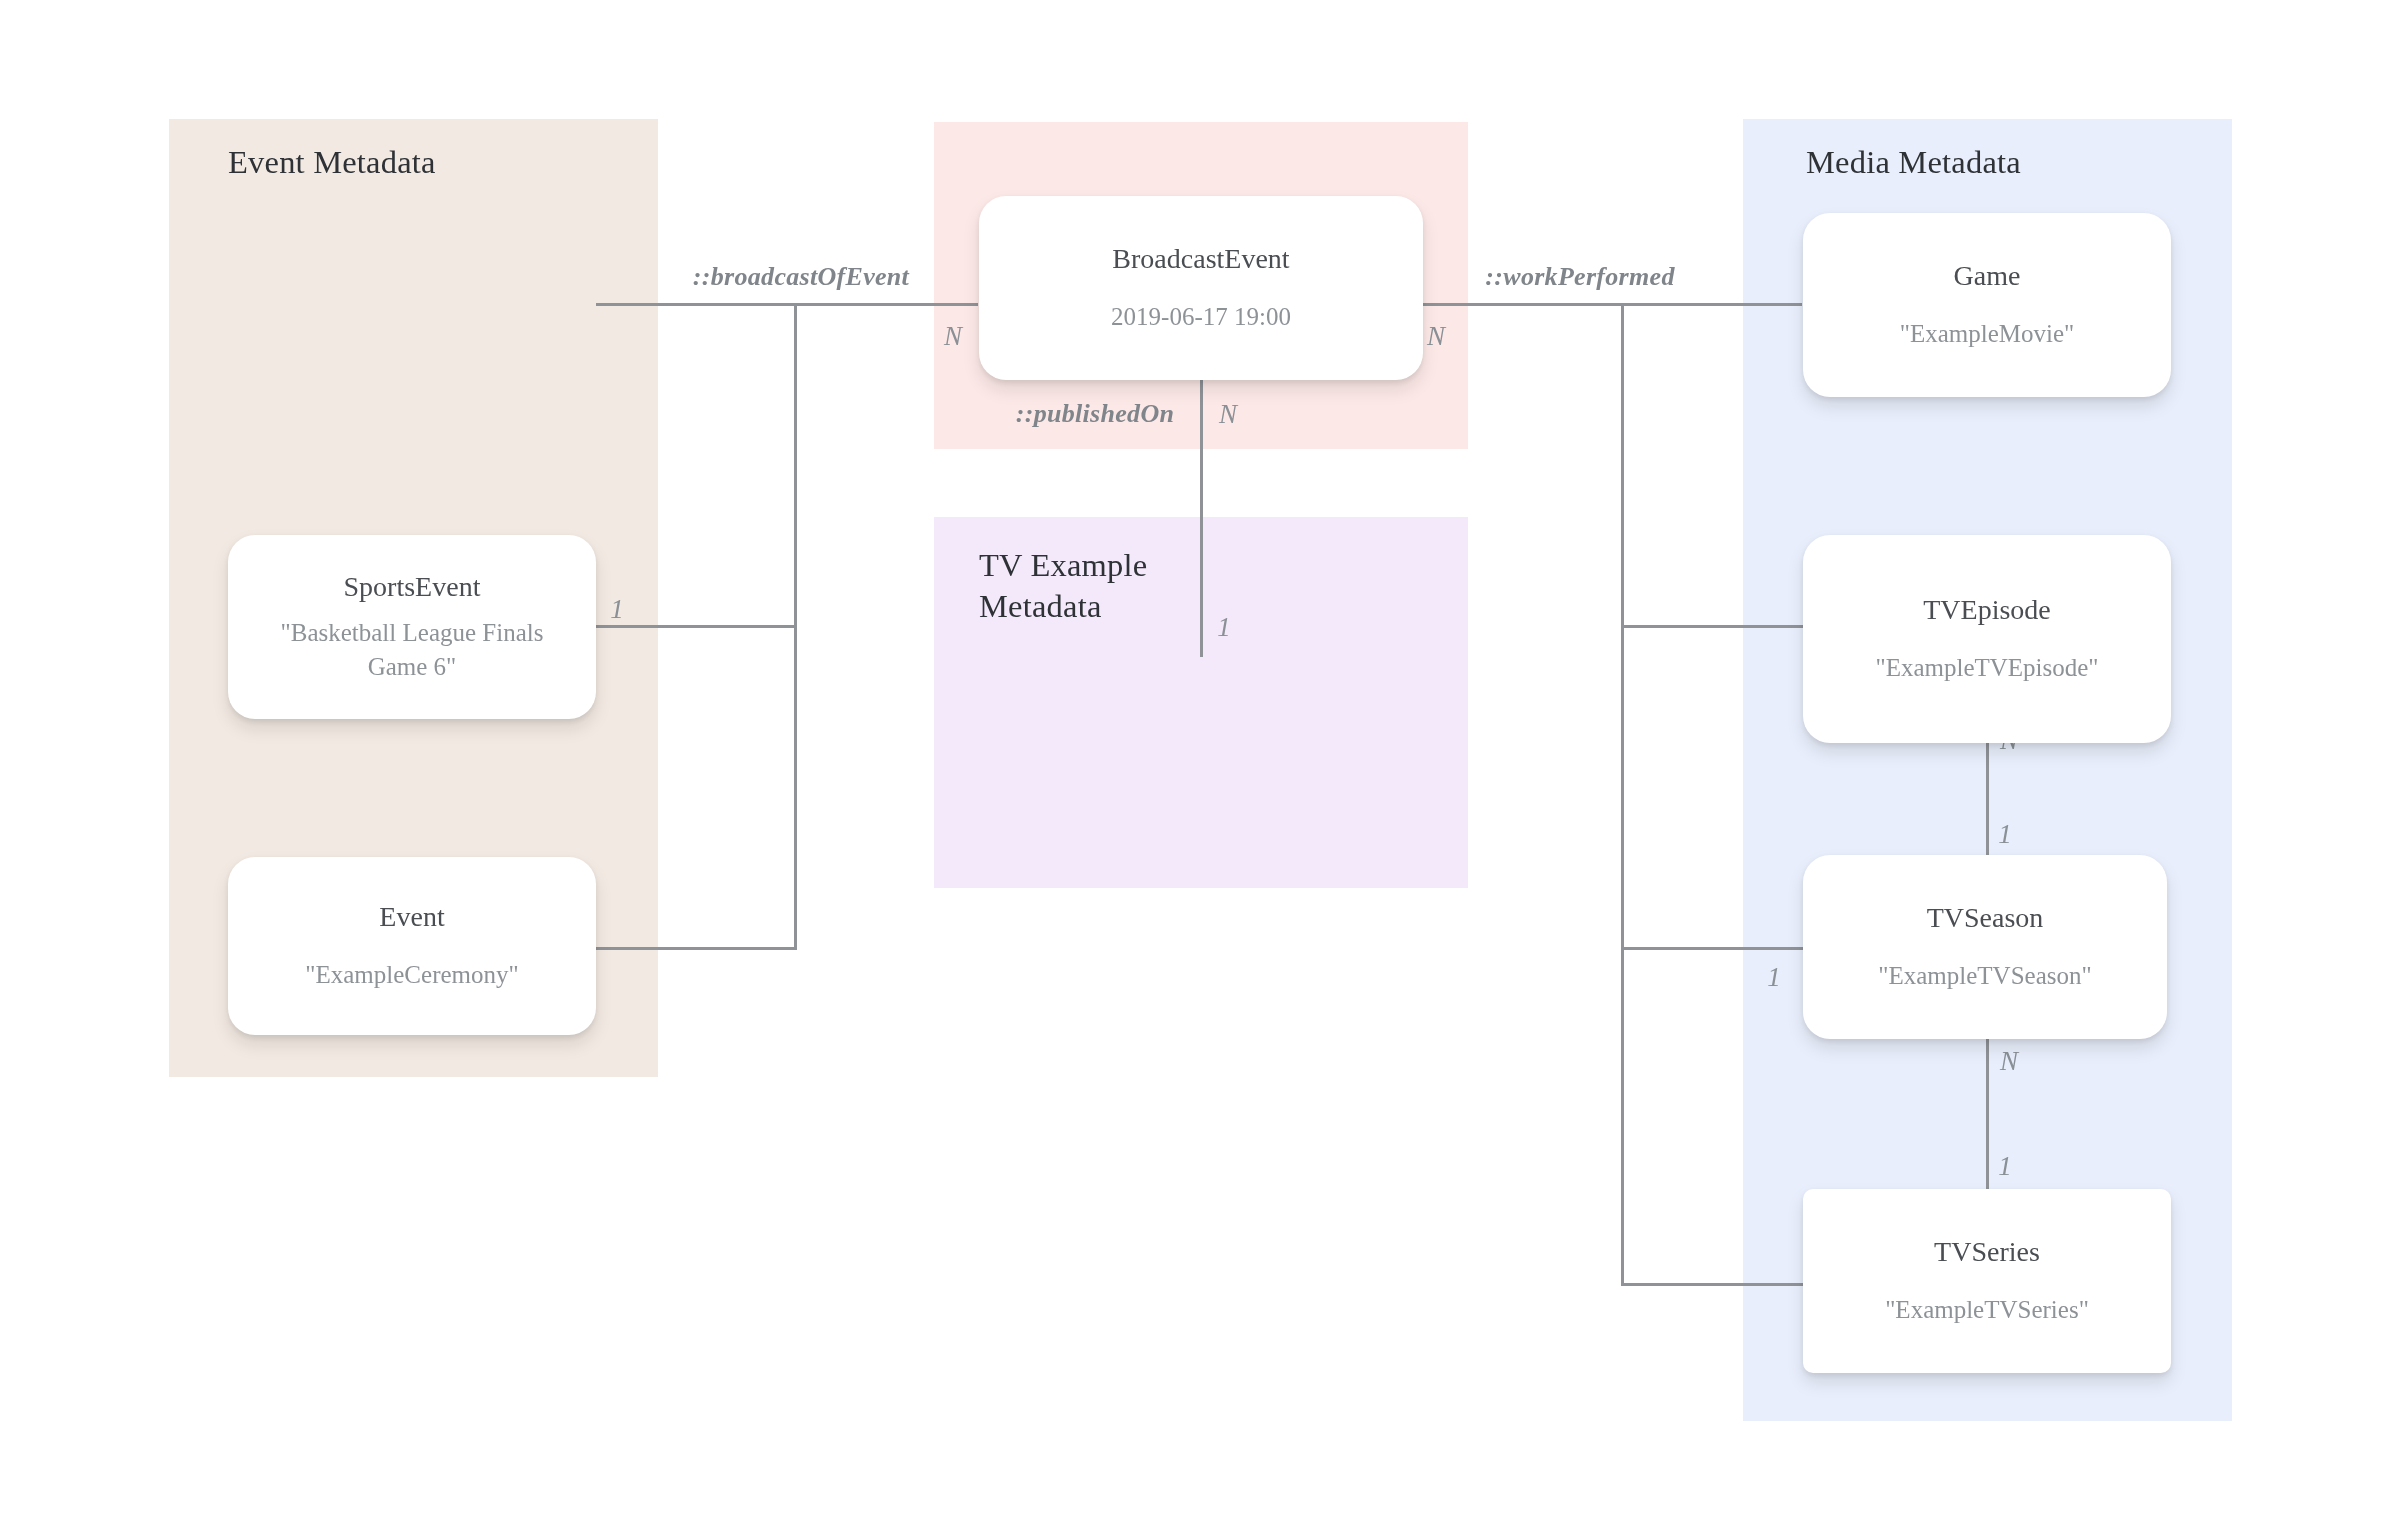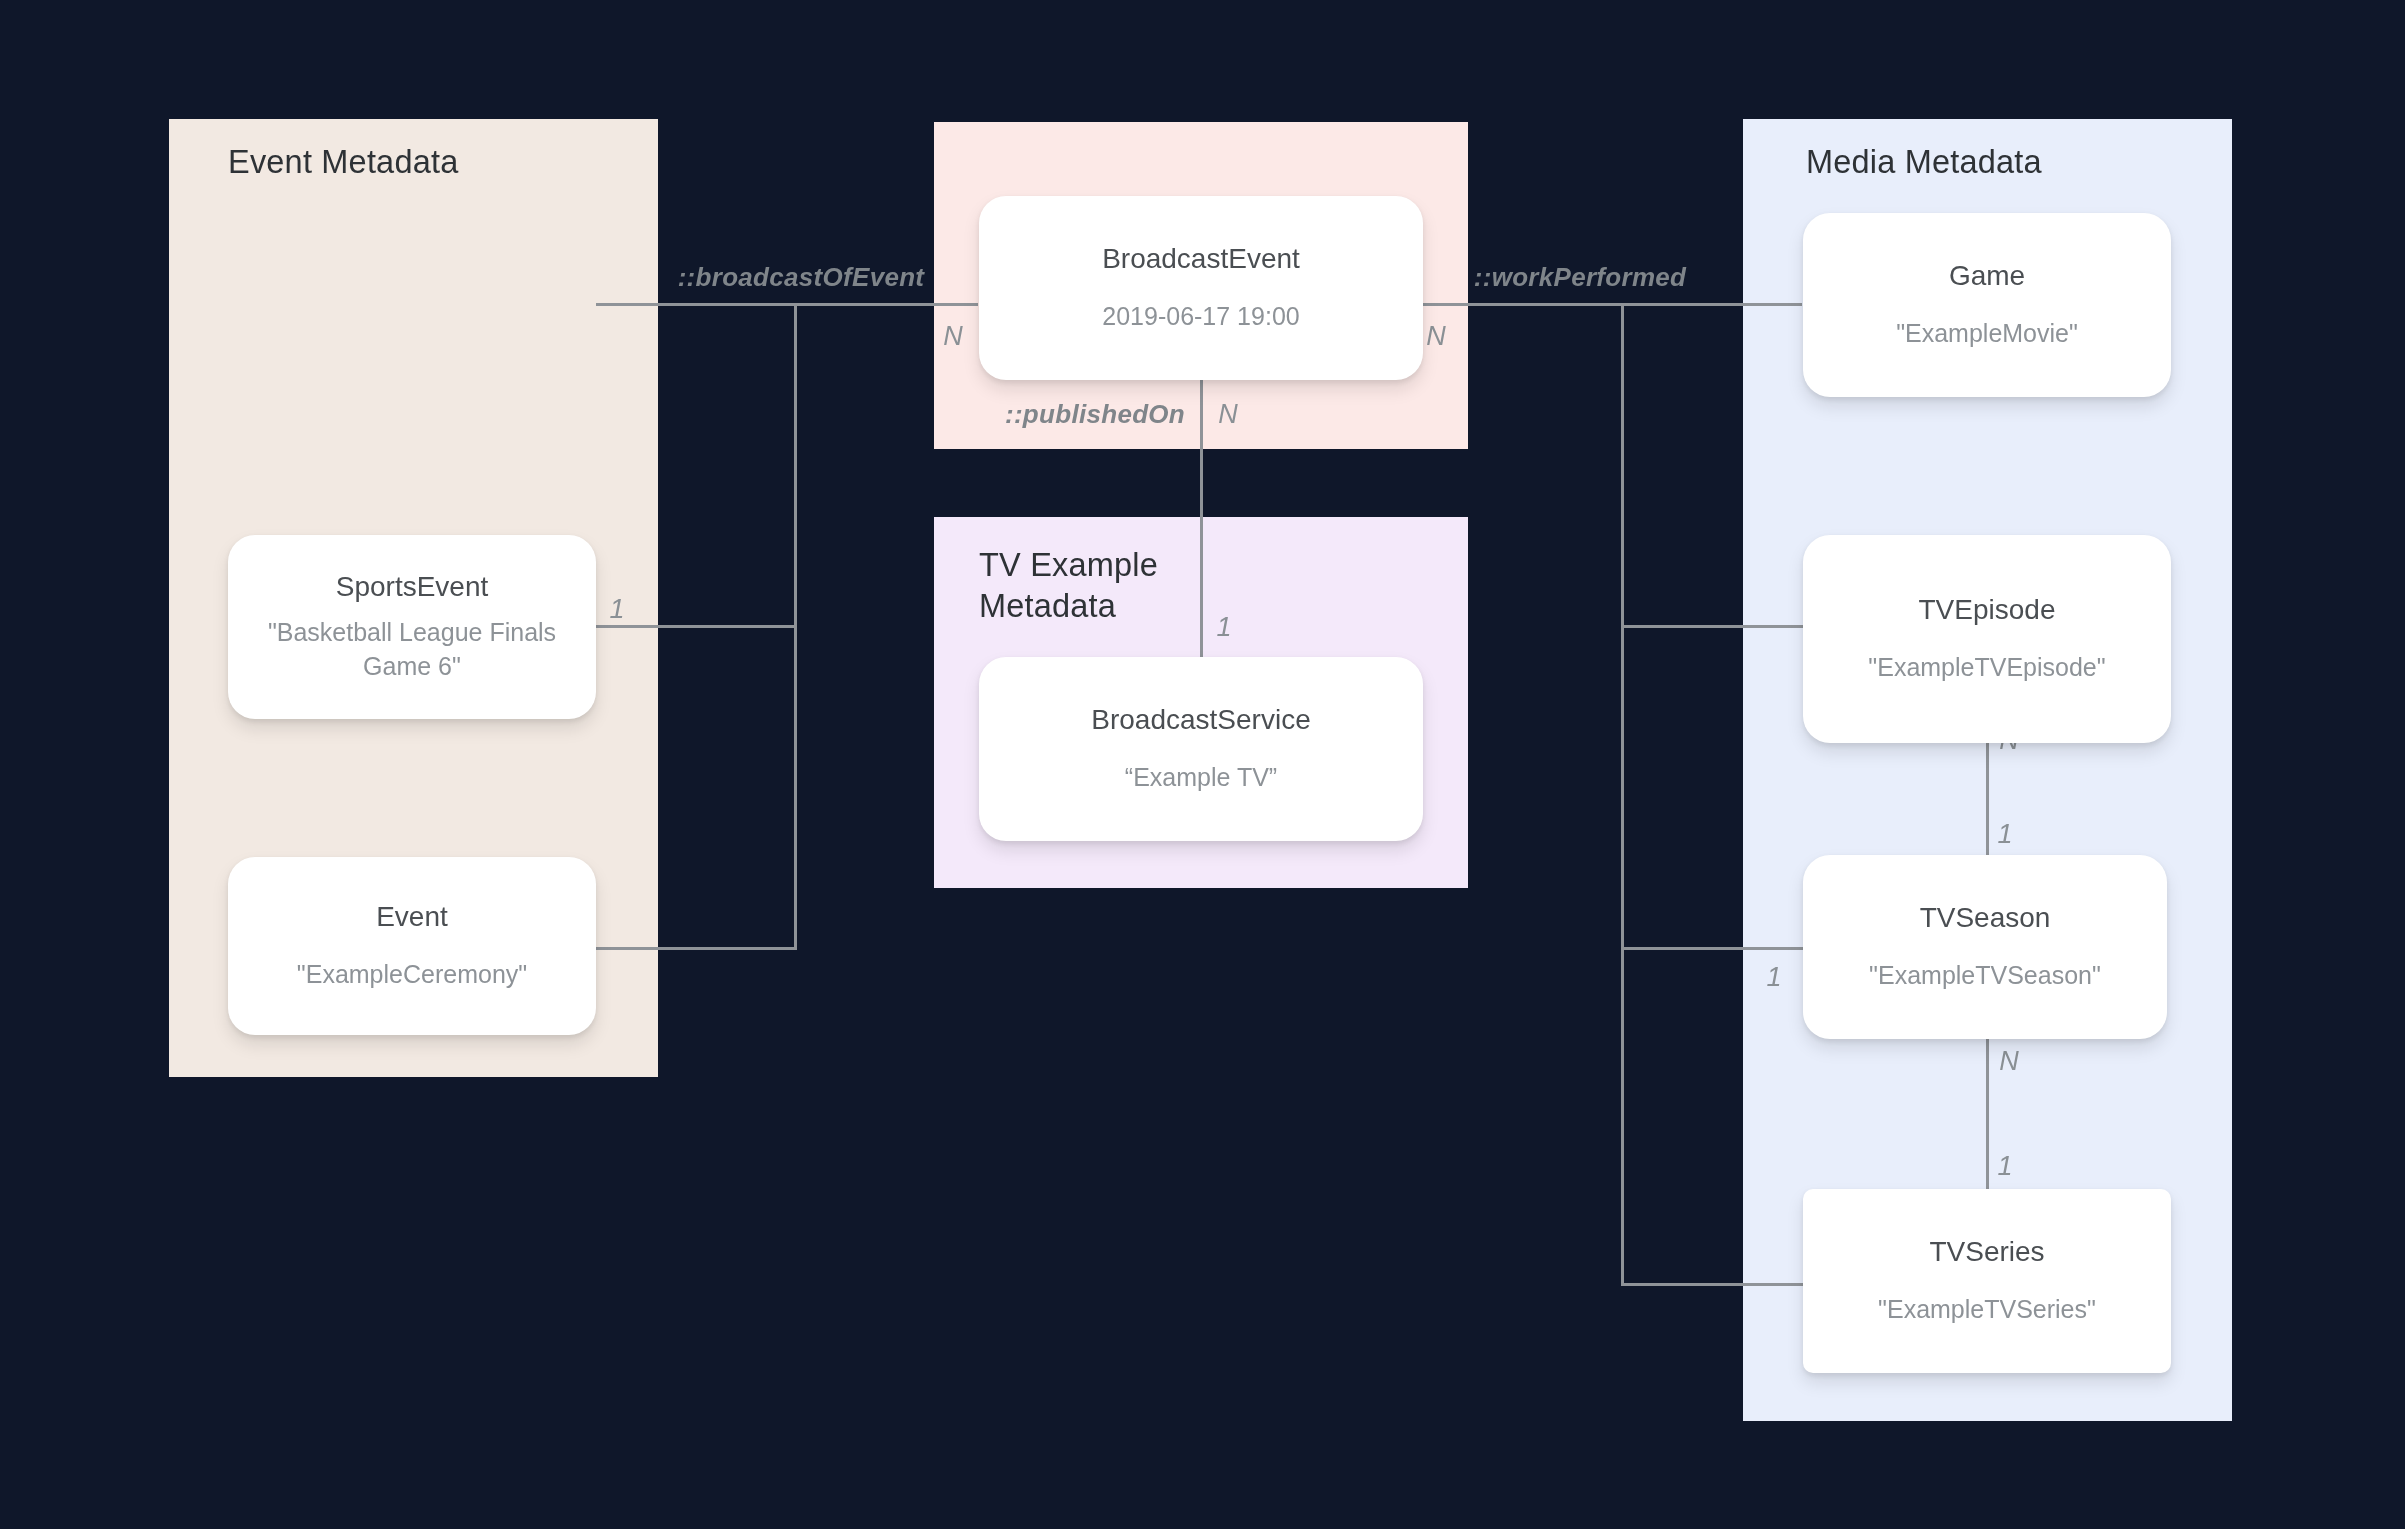--- a/index.html
+++ b/index.html
@@ -4,23 +4,23 @@
 <style>
   html, body {
     margin: 0;
     padding: 0;
     background: #000000;
   }
   .stage {
     position: relative;
     width: 2405px;
     height: 1529px;
-    background: #0f172a;
+    background: #ffffff;
     overflow: hidden;
-    font-family: Liberation Sans, sans-serif;
+    font-family: Liberation Serif, serif;
   }
   .panel {
     position: absolute;
   }
   .panel-title {
     position: absolute;
     margin: 0;
     font-size: 32.5px;
     font-weight: 400;
     color: #2e3236;
@@ -139,24 +139,20 @@
   <div class="node" style="left:228px; top:857px; width:368px; height:178px;">
     <div class="node-title">Event</div>
     <div class="node-subtitle">"ExampleCeremony"</div>
   </div>
 
   <div class="node" style="left:979px; top:196px; width:444px; height:184px;">
     <div class="node-title">BroadcastEvent</div>
     <div class="node-subtitle">2019-06-17 19:00</div>
   </div>
 
-  <div class="node" style="left:979px; top:657px; width:444px; height:184px;">
-    <div class="node-title">BroadcastService</div>
-    <div class="node-subtitle">“Example TV”</div>
-  </div>
 
   <div class="node" style="left:1803px; top:213px; width:368px; height:184px;">
     <div class="node-title">Game</div>
     <div class="node-subtitle">"ExampleMovie"</div>
   </div>
 
   <div class="node" style="left:1803px; top:535px; width:368px; height:208px;text-align:right;">
     <div class="node-title">TVEpisode</div>
     <div class="node-subtitle">"ExampleTVEpisode"</div>
   </div>

